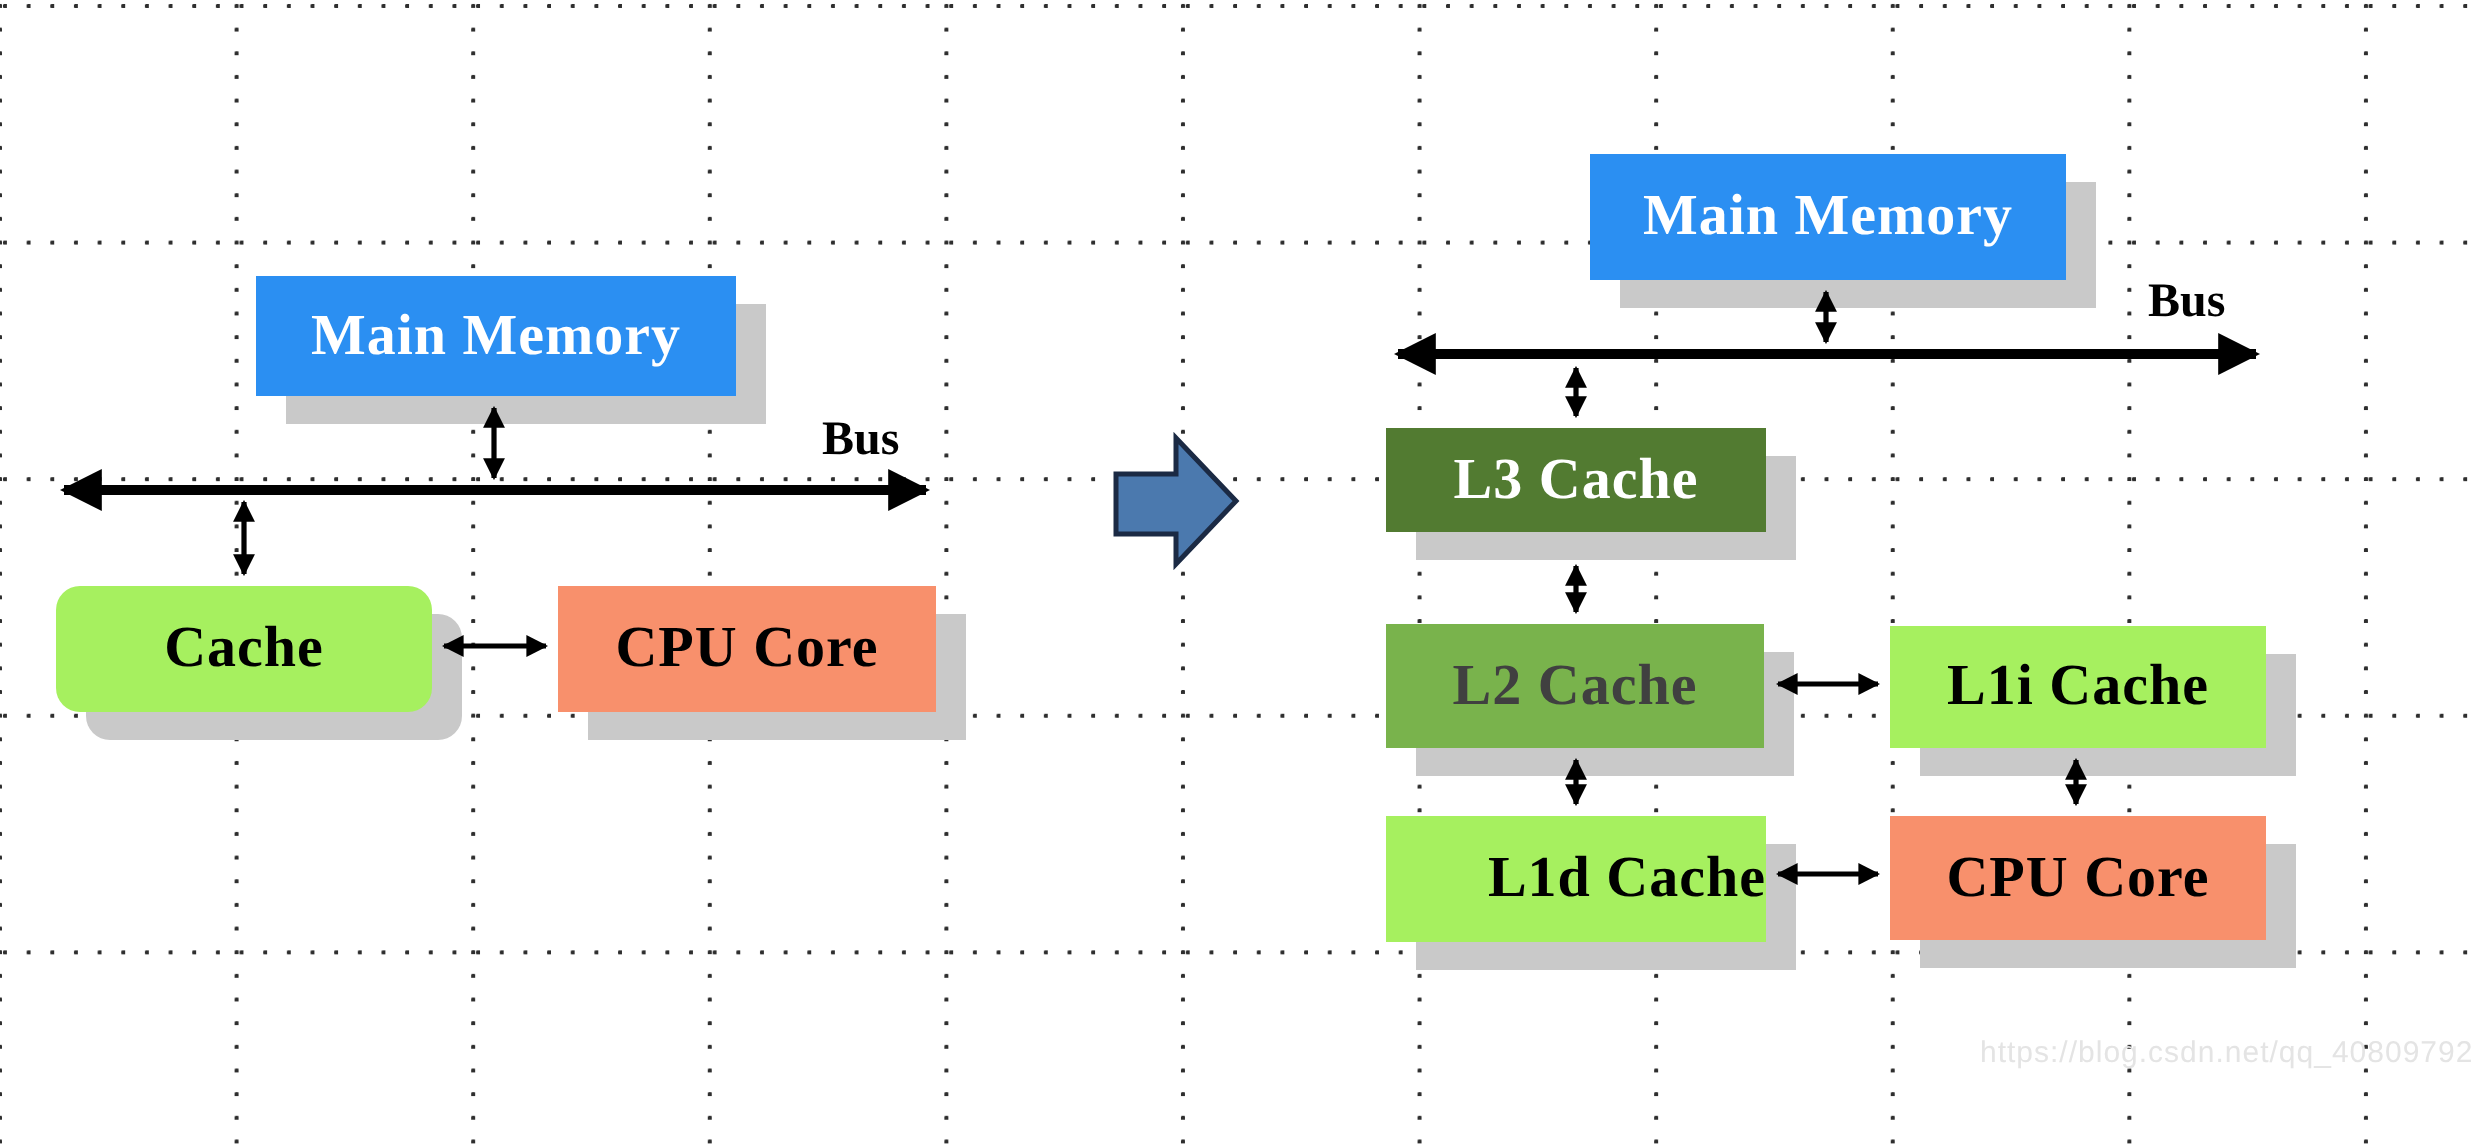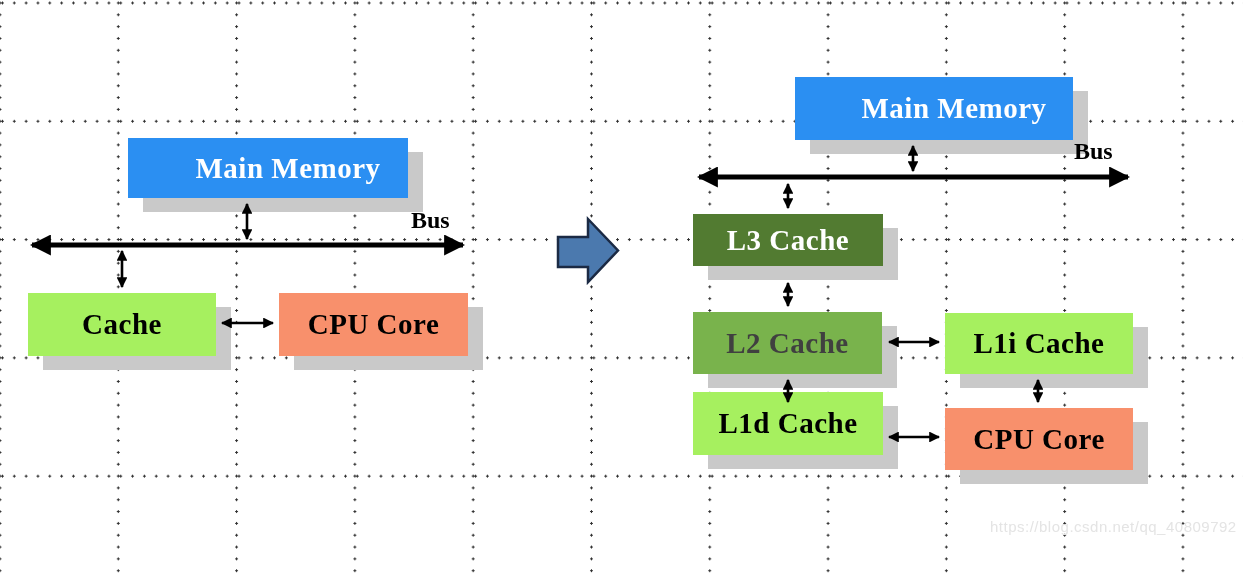--- a/index.html
+++ b/index.html
@@ -19,37 +19,37 @@
   .node{
     position:absolute;
     display:flex;align-items:center;justify-content:center;
     font-weight:bold;font-size:29px;line-height:1;
     color:#000;
     box-shadow:15px 14px 0 0 #c9c9c9;
     z-index:2;
     letter-spacing:0.5px;
     white-space:nowrap;
   }
-  .blue  {background:#2b8ff2;color:#ffffff;padding-left:40px;}
+  .blue  {background:#2b8ff2;color:#ffffff;}
   .lgreen{background:#a6f05f;color:#000000;}
   .salmon{background:#f8906c;color:#000000;text-align:center;}
   .dgreen{background:#527b31;color:#ffffff;}
   .mgreen{background:#79b34c;color:#404040;}
 
   
   #mm-left   {left:128px;top:138px;width:240px;height:60px;}
-  #cache-left{left:28px; top:293px;width:188px;height:63px;}
+  #cache-left{left:28px; top:293px;width:188px;height:63px;border-radius:12px;}
   #cpu-left  {left:279px;top:293px;width:189px;height:63px;}
 
   
   #mm-right  {left:795px;top:77px; width:238px;height:63px;}
   #l3-box    {left:693px;top:214px;width:190px;height:52px;}
   #l2-box    {left:693px;top:312px;width:189px;height:62px;}
   #l1i-box   {left:945px;top:313px;width:188px;height:61px;}
-  #l1d-box   {left:693px;top:392px;width:190px;height:63px;}
+  #l1d-box   {left:693px;top:408px;width:190px;height:63px;justify-content:flex-end;}
   #cpu-right {left:945px;top:408px;width:188px;height:62px;}
 
   .bus-label{
     position:absolute;
     font-weight:bold;font-size:24px;color:#000;
     z-index:3;line-height:1;
   }
   #bus-label-left {left:411px;top:208px;}
   #bus-label-right{left:1074px;top:139px;}
 

